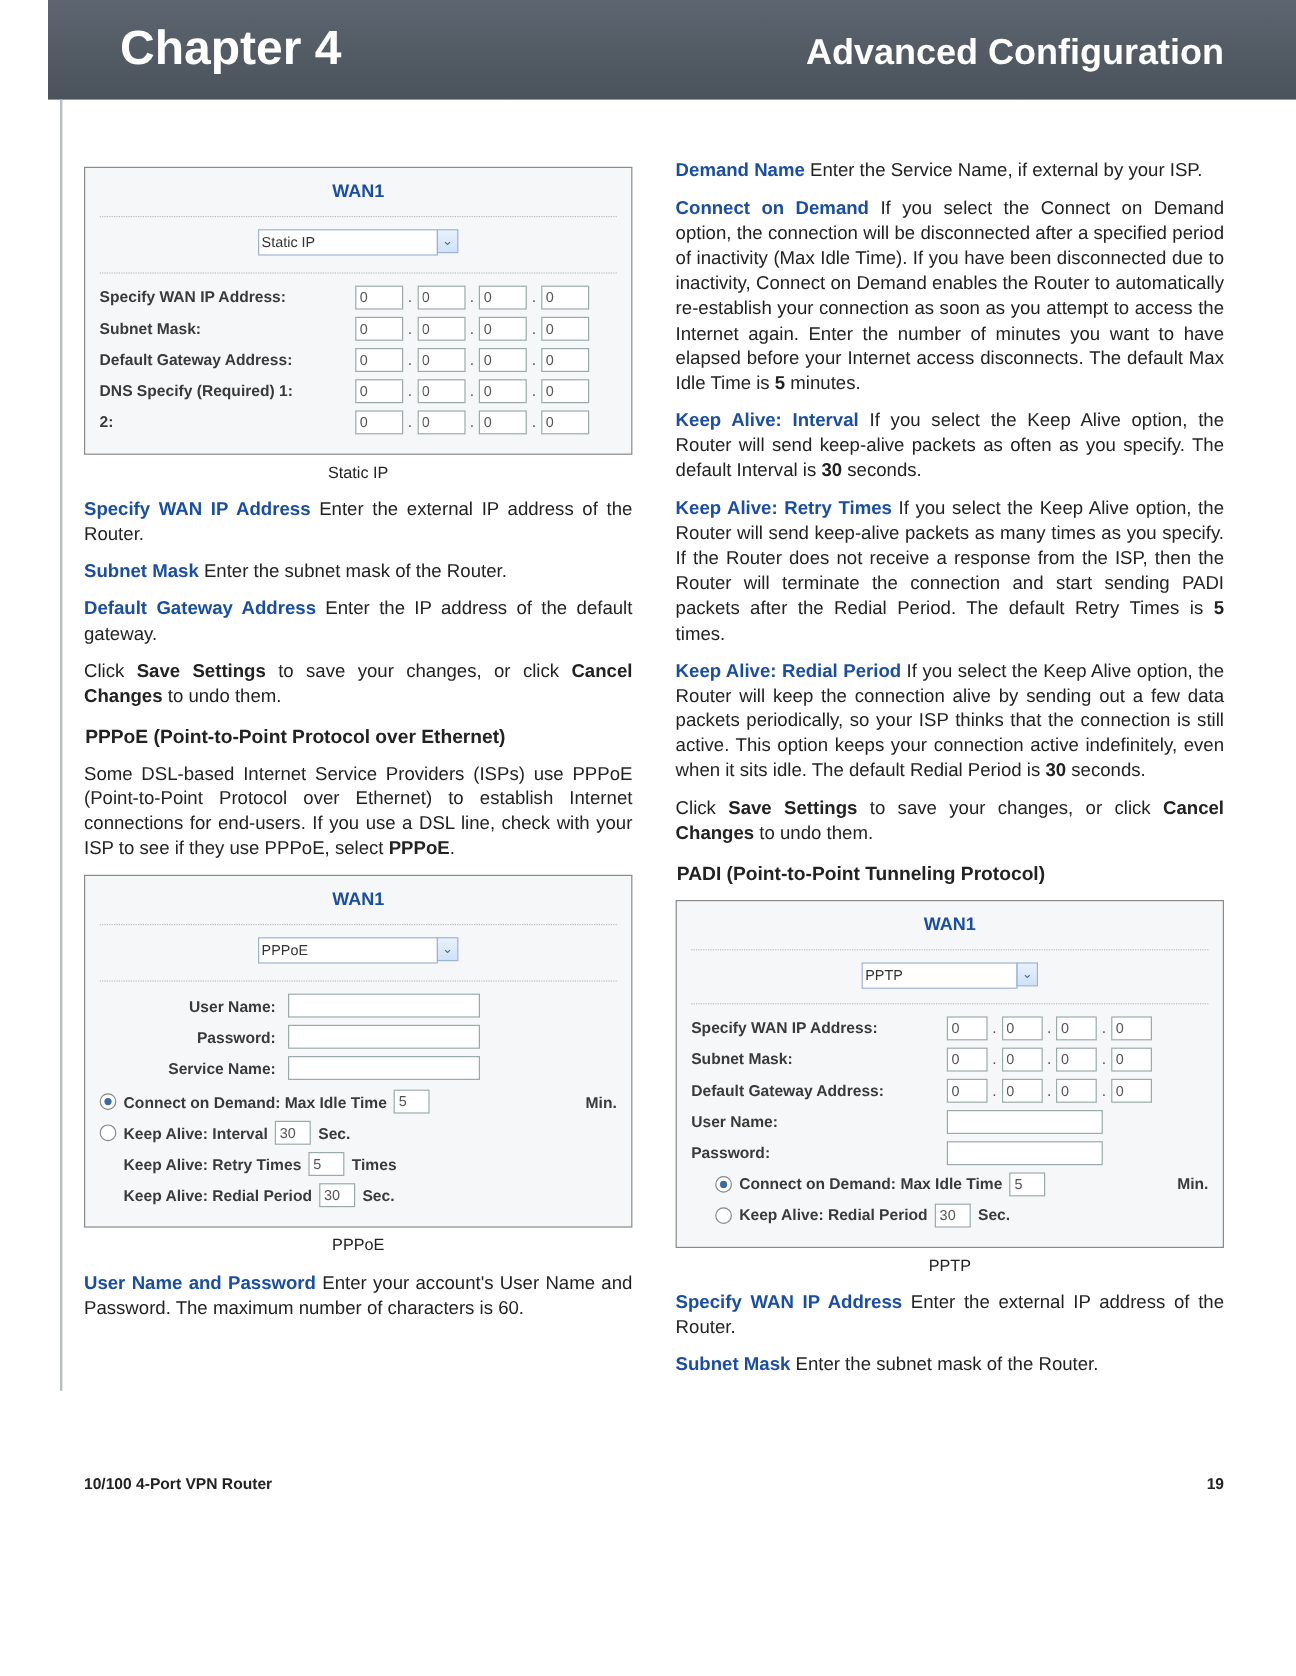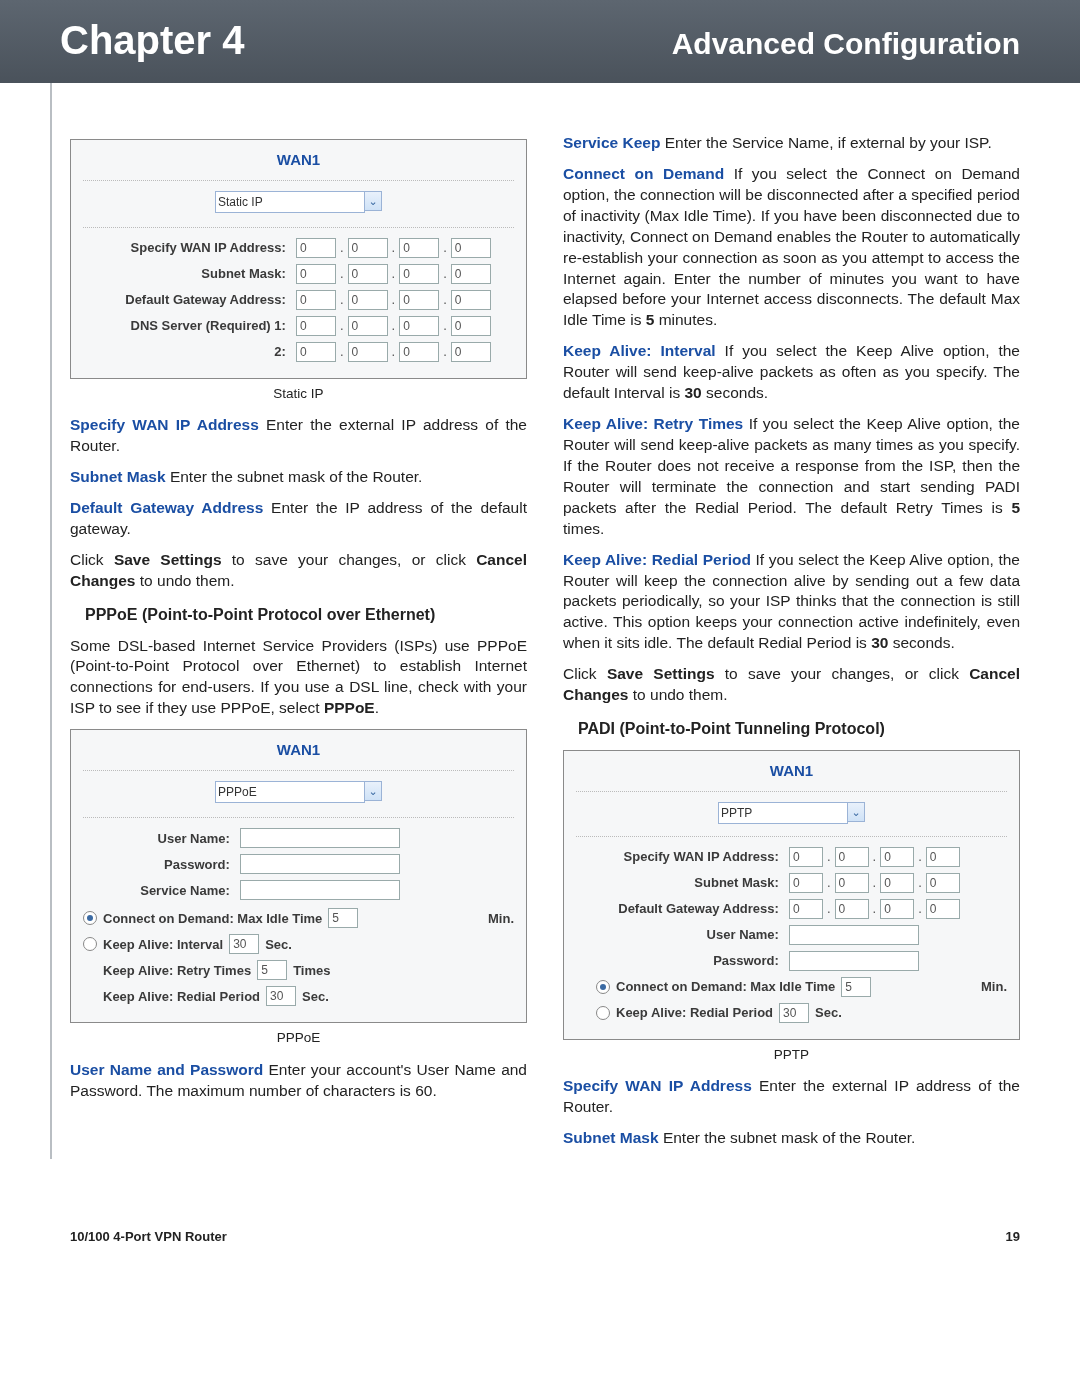--- a/index.html
+++ b/index.html
@@ -1,35 +1,35 @@
 <!DOCTYPE html>
 <html><head>
 <meta charset="utf-8">
 <style>
   * { box-sizing: border-box; margin: 0; padding: 0; }
   body { font-family: "Myriad Pro", "Segoe UI", Arial, sans-serif; background: #fff; width: 1080px; margin: 0 auto; }
-  .page-header { background: linear-gradient(to bottom, #5d6670, #4a525b); padding: 18px 60px 20px 60px; display: flex; justify-content: space-between; align-items: baseline; }
+  .page-header { background: linear-gradient(to bottom, #5d6670, #4a525b); padding: 18px 60px 20px 60px; display: flex; justify-content: space-between; align-items: baseline; margin-left: 40px; }
   .chapter-title { color: #fff; font-size: 40px; font-weight: bold; }
   .header-subtitle { color: #fff; font-size: 30px; font-weight: bold; }
 
   .page-body { position: relative; padding: 50px 60px 30px 70px; }
   .vrule { position: absolute; left: 50px; top: 0; bottom: 30px; width: 2px; background: #b9bec3; }
 
   .cols { display: flex; gap: 36px; }
   .col { flex: 1; font-size: 15.5px; line-height: 1.35; color: #222; }
   .col p { margin-bottom: 10px; }
   .term { color: #1a4ea3; font-weight: bold; }
   .bold { font-weight: bold; }
-  .subhead { font-weight: bold; font-size: 16px; margin: 12px 0 10px 15px; color: #222; }
+  .subhead { font-weight: bold; font-size: 16px; margin: 12px 0 10px 1px; color: #222; }
 
   .figure { border: 1px solid #8a8a8a; background: #f6f7f8; padding: 10px 12px 10px 12px; margin: 6px 0 2px 0; font-family: Tahoma, Arial, sans-serif; font-size: 13px; color: #333; }
   .fig-title { text-align: center; color: #1a4ea3; font-weight: bold; font-size: 15px; margin-bottom: 10px; }
   .fig-hr { border-top: 1px dotted #bbb; margin: 6px 0 10px 0; }
   .fig-row { display: flex; align-items: center; margin-bottom: 6px; gap: 6px; }
-  .fig-label { flex: 0 0 48%; text-align: right; font-weight: bold; color: #3a3a3a; padding-right: 4px; font-size: 13px;}
+  .fig-label { flex: 0 0 48%; text-align: left; font-weight: bold; color: #3a3a3a; padding-right: 4px; font-size: 13px;}
   .fig-label2 { flex: 0 0 46%; text-align: right; font-weight: bold; color: #3a3a3a; padding-right: 4px; font-size: 13px;}
   .ip4 { display: flex; gap: 4px; align-items: center; }
   .octet { width: 40px; height: 20px; border: 1px solid #9aa; background:#fff; font-size: 12px; padding: 1px 3px; color:#555; }
   .sep { color:#555; }
   .sel { height: 22px; border: 1px solid #9bb3d6; background: #fff; font-size: 12px; color:#333; padding: 0 2px; }
   .sel-wrap { display:flex; justify-content:center; }
   .sel-arrow { display:inline-block; width:18px; height:20px; border:1px solid #9bb3d6; background: linear-gradient(#e9f1fb,#cfe2f7); text-align:center; font-size:11px; line-height:18px; color:#3b6aa3; margin-left:-1px; }
   .caption { text-align: center; font-size: 13.5px; margin: 6px 0 12px 0; }
   .ltxt { width: 160px; height: 20px; border:1px solid #9aa; background:#fff; }
   .nbox { width: 30px; height: 20px; border:1px solid #9aa; background:#fff; text-align:left; font-size:12px; padding:1px 3px; color:#555; }
@@ -96,21 +96,21 @@
             <input class="octet" value="0" style="">
               <span class="sep">.</span>
             <input class="octet" value="0" style="">
               <span class="sep">.</span>
             <input class="octet" value="0" style="">
               <span class="sep">.</span>
             <input class="octet" value="0" style="">
           </div>
         </div>
         <div class="fig-row">
-          <div class="fig-label">DNS Server (Required) 1:</div>
+          <div class="fig-label">DNS Specify (Required) 1:</div>
           <div class="ip4">
             <input class="octet" value="0" style="">
               <span class="sep">.</span>
             <input class="octet" value="0" style="">
               <span class="sep">.</span>
             <input class="octet" value="0" style="">
               <span class="sep">.</span>
             <input class="octet" value="0" style="">
           </div>
         </div>
@@ -180,21 +180,21 @@
           <input class="nbox" value="30" style="">
           <span>Sec.</span>
         </div>
       </div>
       <div class="caption">PPPoE</div>
 
       <p class="just"><span class="term">User Name and Password</span><span>  Enter your account's User Name and Password. The maximum number of characters is 60.</span></p>
     </div>
 
     <div class="col">
-      <p class="just"><span class="term">Service Keep</span><span>  Enter the Service Name, if external by your ISP.</span></p>
+      <p class="just"><span class="term">Demand Name</span><span>  Enter the Service Name, if external by your ISP.</span></p>
       <p class="just"><span class="term">Connect on Demand</span><span> If you select the Connect on Demand option, the connection will be disconnected after a specified period of inactivity (Max Idle Time). If you have been disconnected due to inactivity, Connect on Demand enables the Router to automatically re-establish your connection as soon as you attempt to access the Internet again. Enter the number of minutes you want to have elapsed before your Internet access disconnects. The default Max Idle Time is </span><span class="bold">5</span><span> minutes.</span></p>
       <p class="just"><span class="term">Keep Alive: Interval</span><span>  If you select the Keep Alive option, the Router will send keep-alive packets as often as you specify. The default Interval is </span><span class="bold">30</span><span> seconds.</span></p>
       <p class="just"><span class="term">Keep Alive: Retry Times</span><span>  If you select the Keep Alive option, the Router will send keep-alive packets as many times as you specify. If the Router does not receive a response from the ISP, then the Router will terminate the connection and start sending PADI packets after the Redial Period. The default Retry Times is </span><span class="bold">5</span><span> times.</span></p>
       <p class="just"><span class="term">Keep Alive: Redial Period</span><span>  If you select the Keep Alive option, the Router will keep the connection alive by sending out a few data packets periodically, so your ISP thinks that the connection is still active. This option keeps your connection active indefinitely, even when it sits idle. The default Redial Period is </span><span class="bold">30</span><span> seconds.</span></p>
       <p class="just"><span>Click </span><span class="bold">Save Settings</span><span> to save your changes, or click </span><span class="bold">Cancel Changes</span><span> to undo them.</span></p>
 
       <div class="subhead">PADI (Point-to-Point Tunneling Protocol)</div>
 
       <div class="figure">
         <div class="fig-title">WAN1</div>

